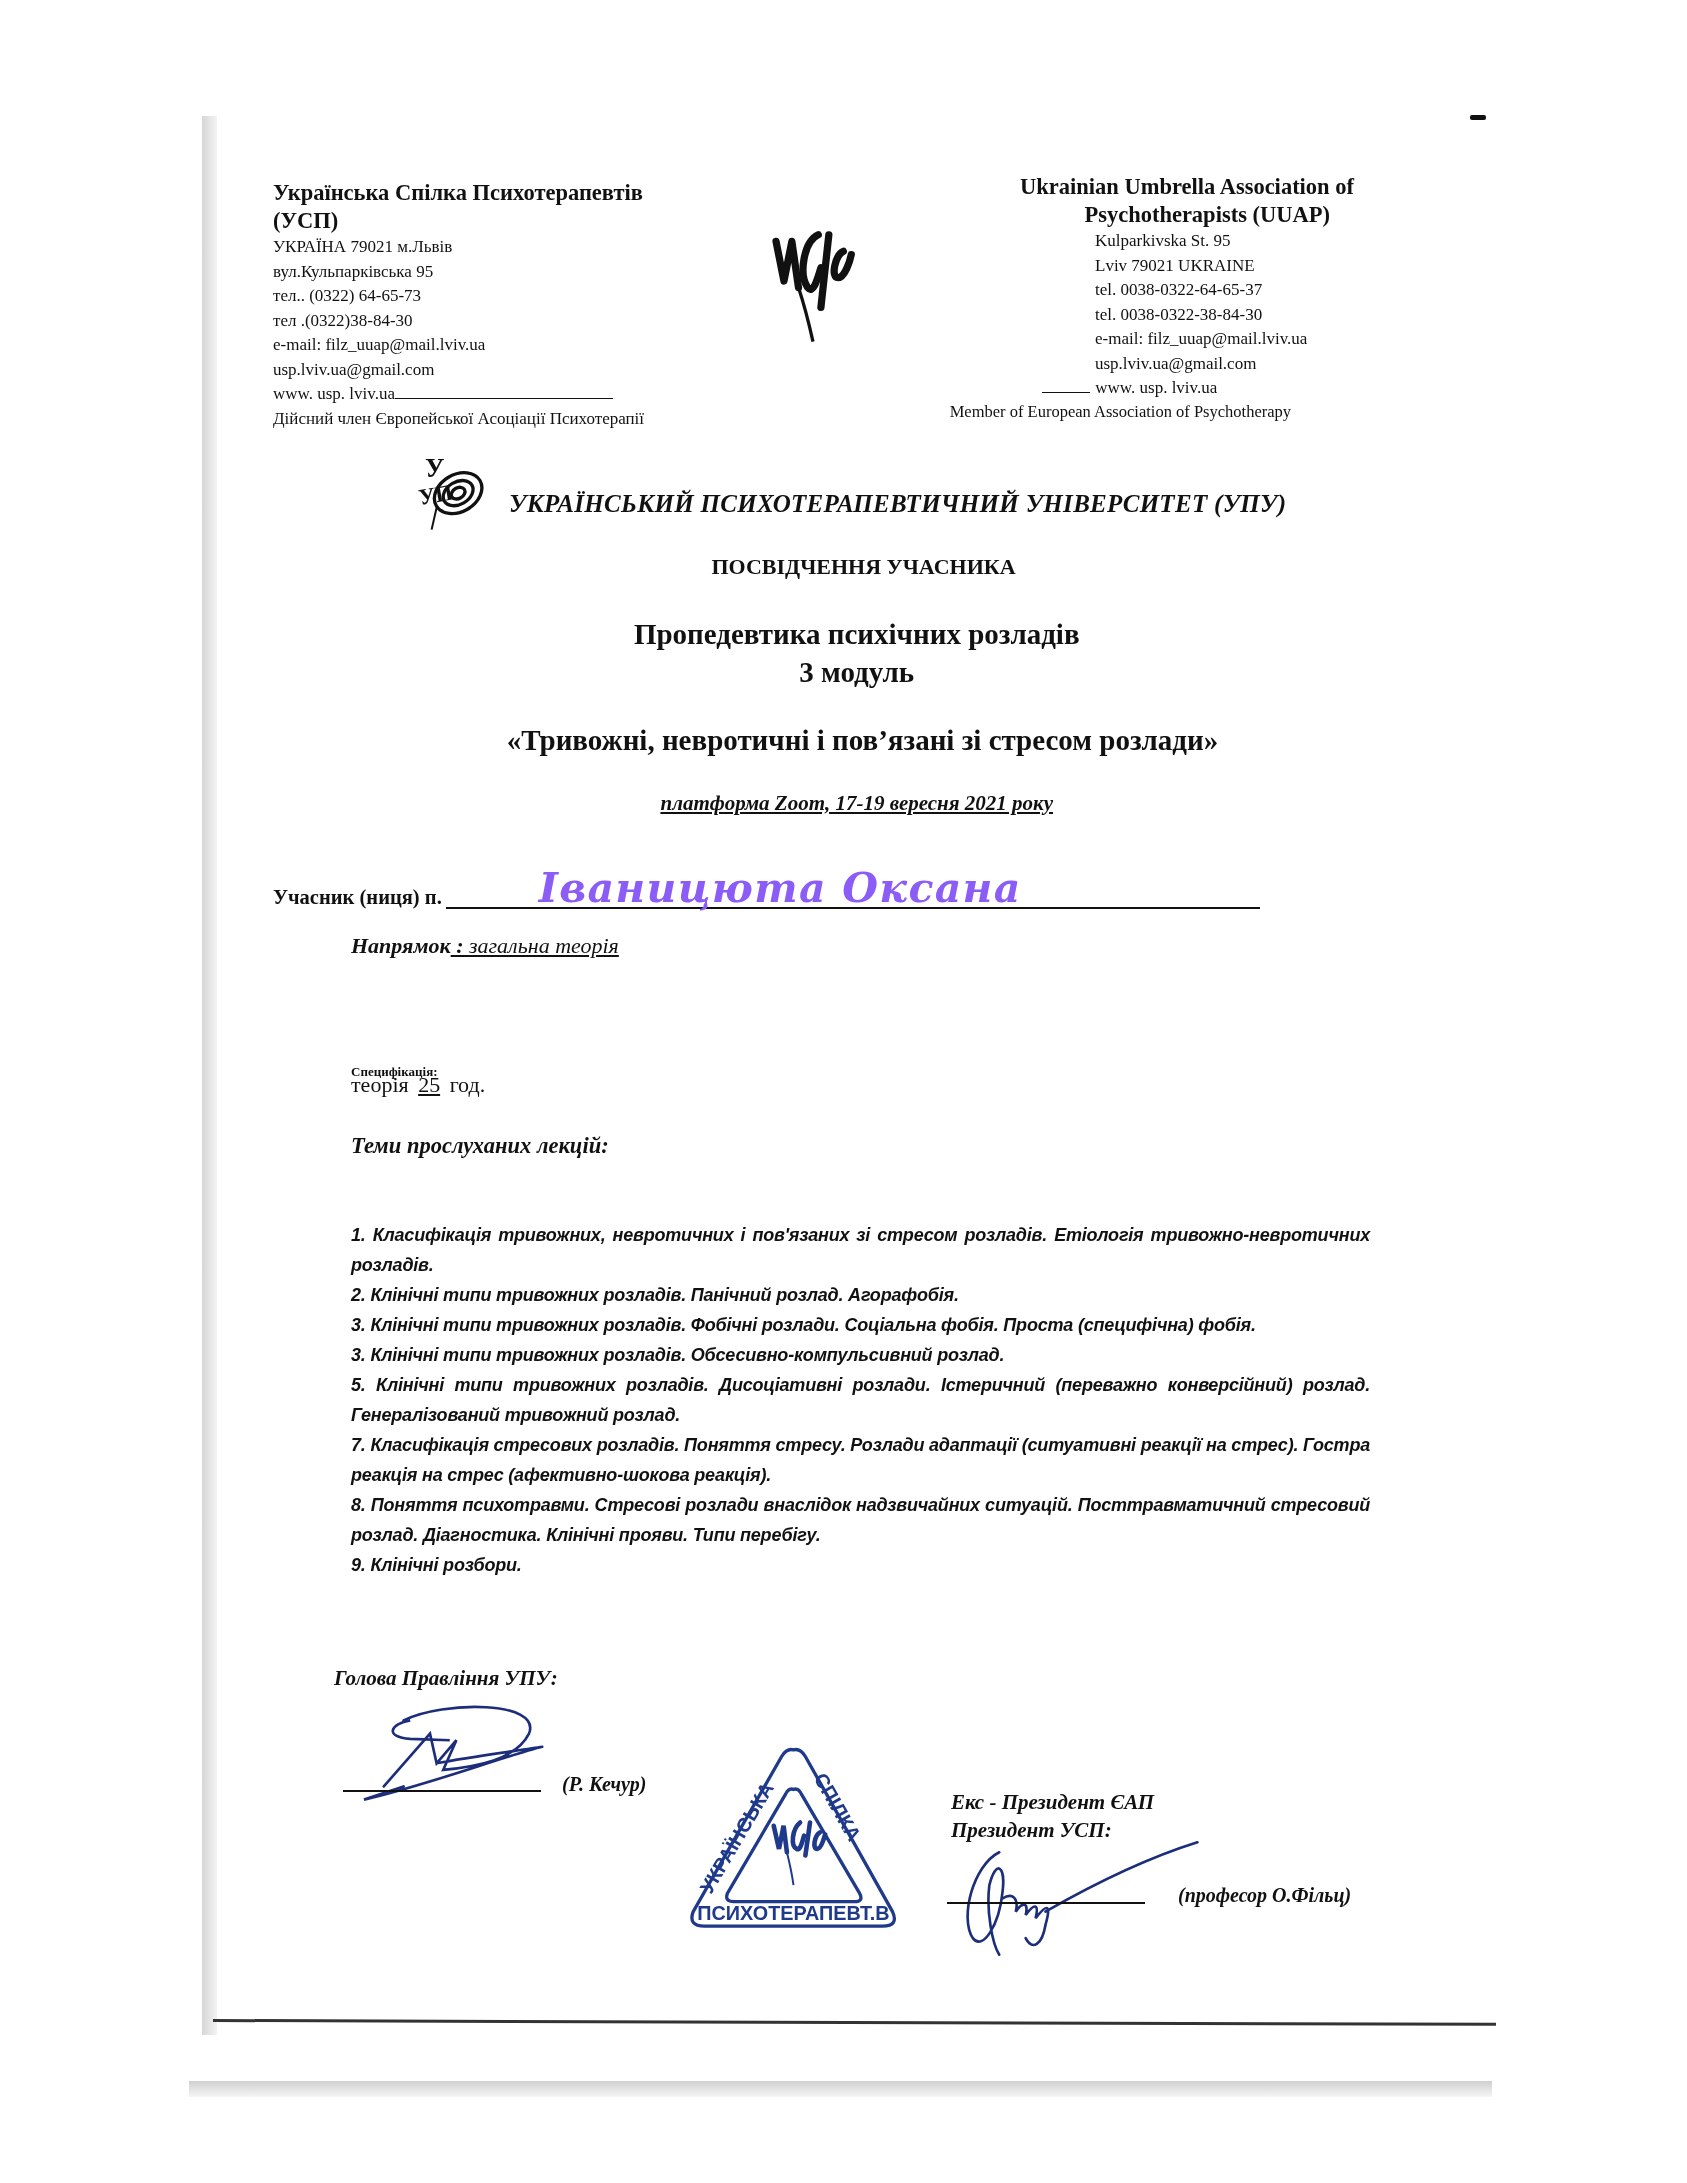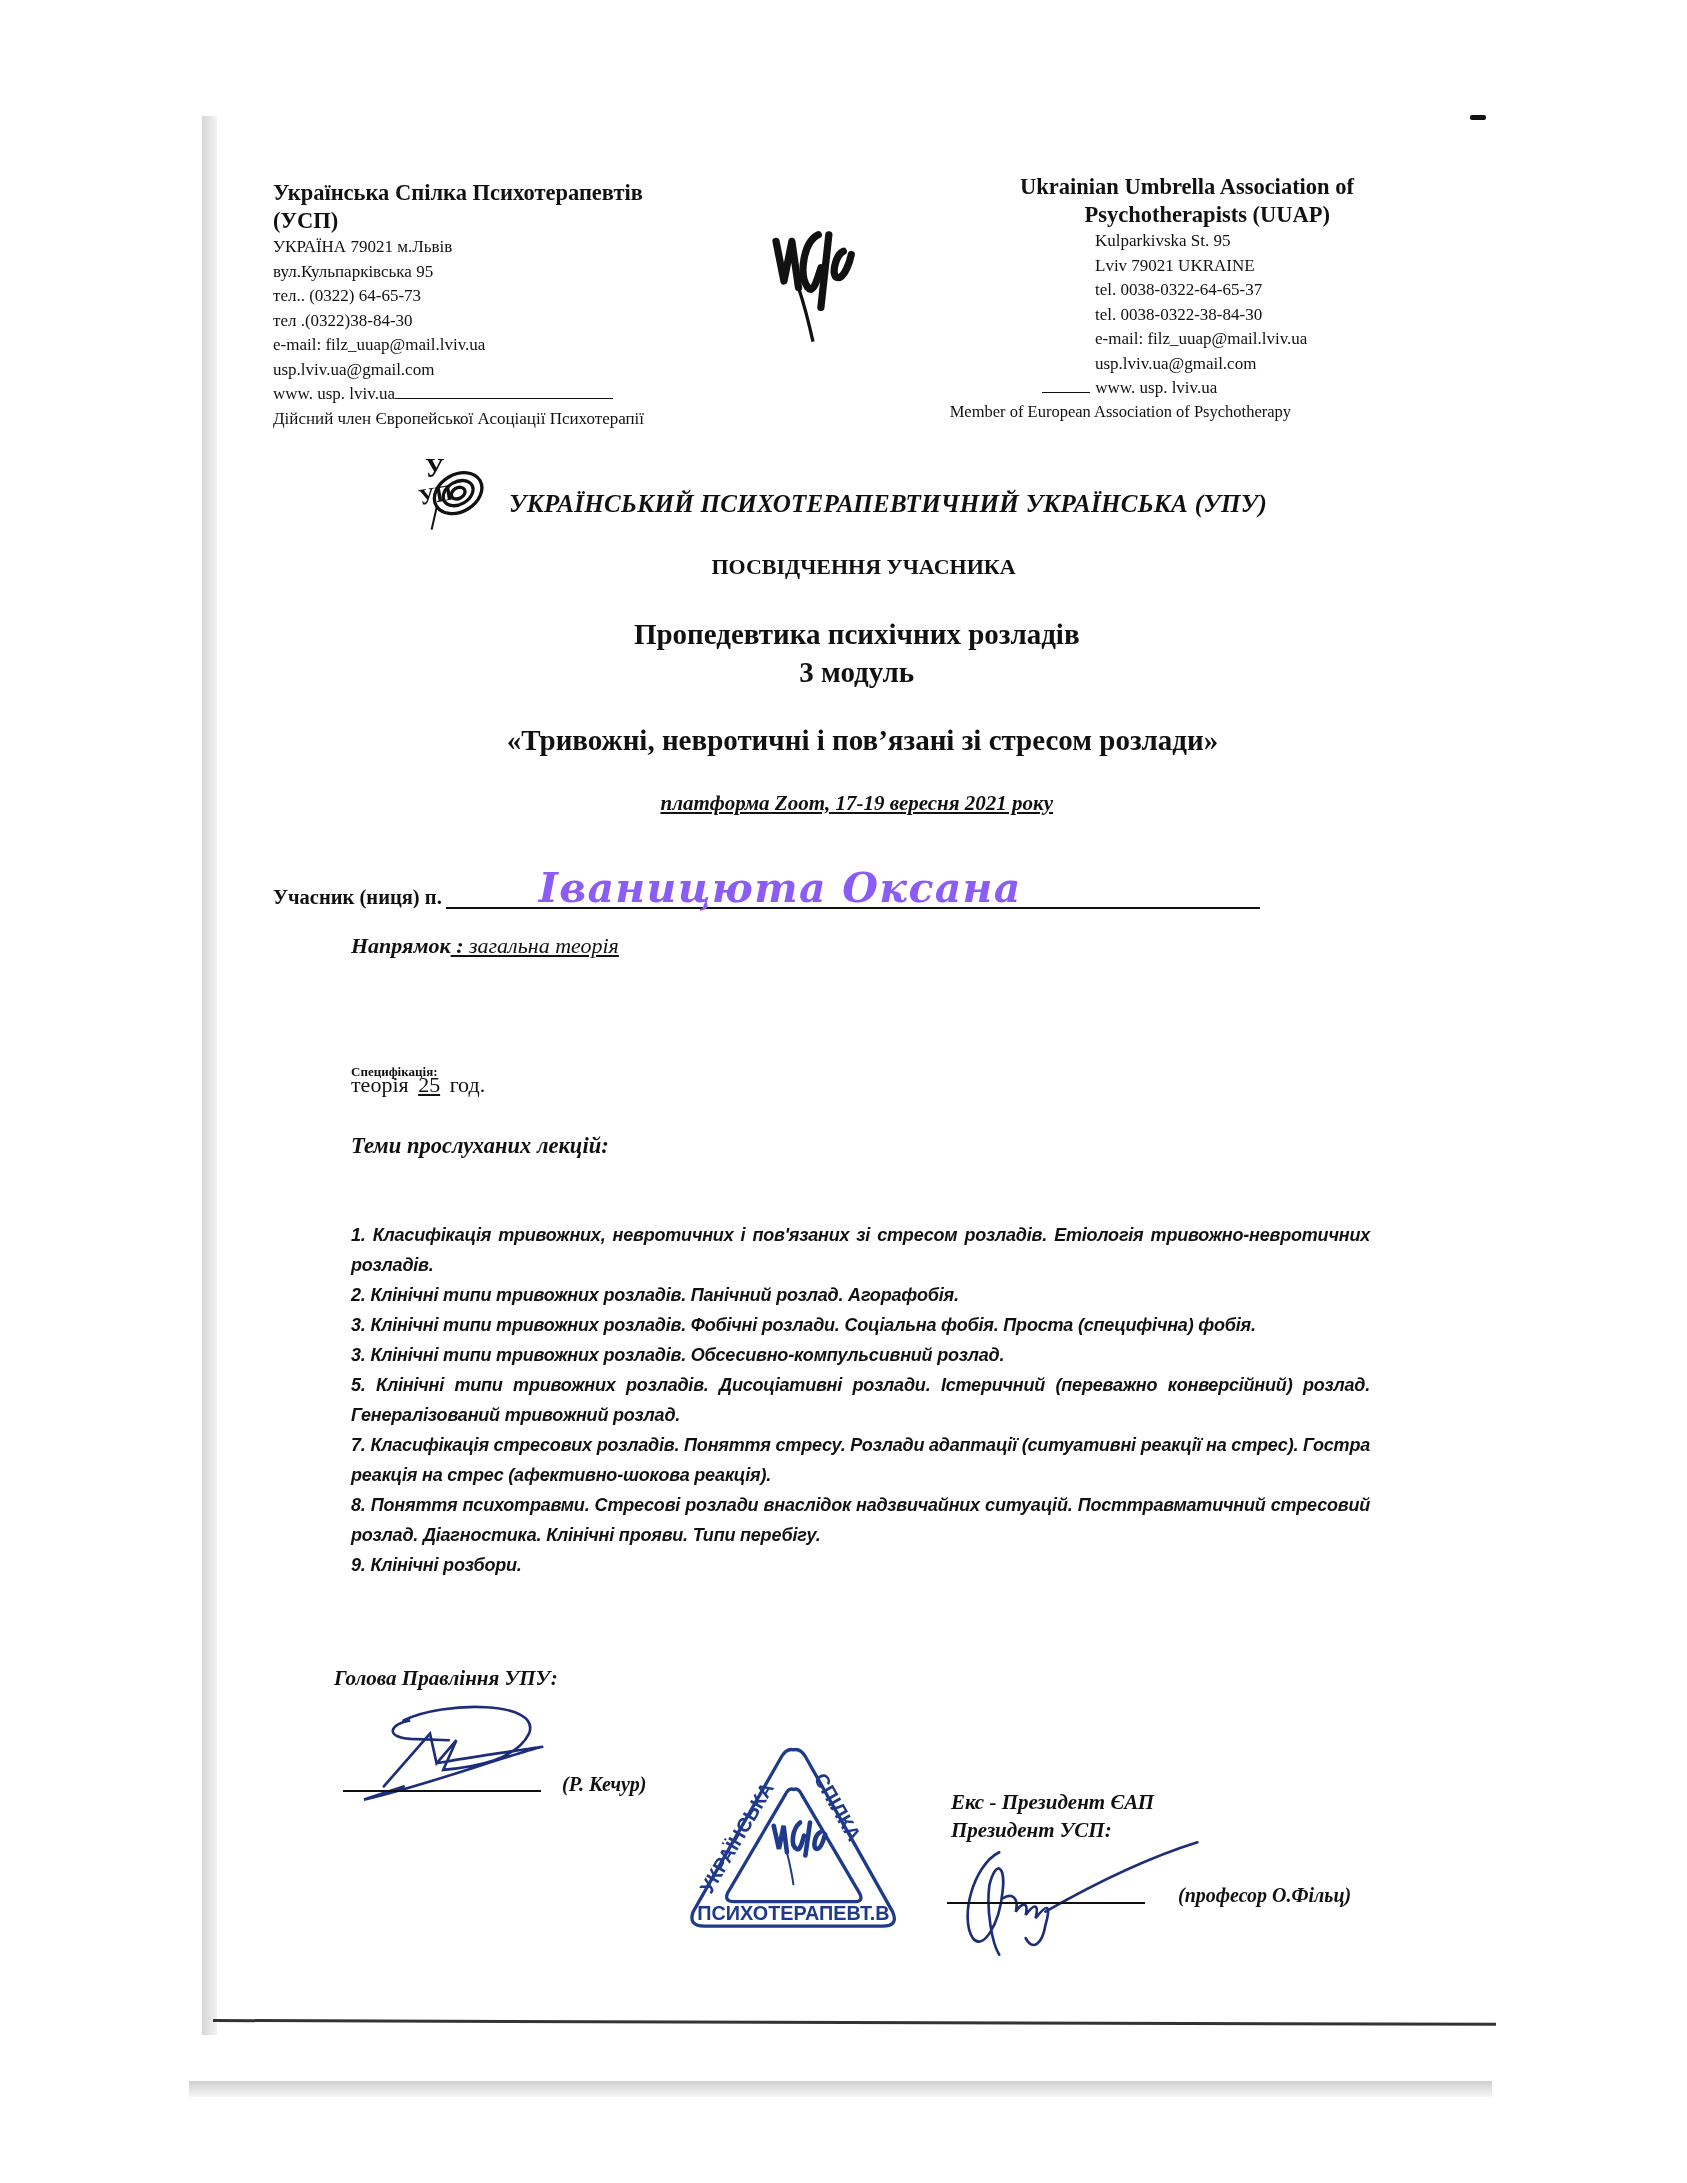--- a/index.html
+++ b/index.html
@@ -102,21 +102,21 @@
   <text x="12" y="55" font-family="Liberation Serif, serif" font-weight="bold" font-size="40" fill="#111">У</text>
   <text x="2" y="95" font-family="Liberation Serif, serif" font-weight="bold" font-size="34" fill="#111" transform="rotate(-10 20 80)">УП</text>
   <g fill="none" stroke="#111" stroke-width="5">
     <ellipse cx="62" cy="80" rx="38" ry="28" transform="rotate(-30 62 80)"></ellipse>
     <ellipse cx="62" cy="80" rx="24" ry="17" transform="rotate(-30 62 80)"></ellipse>
     <ellipse cx="62" cy="80" rx="11" ry="8" transform="rotate(-30 62 80)"></ellipse>
   </g>
   <path d="M30 100 L22 135" stroke="#111" stroke-width="3"></path>
 </svg>
 
-<div class="univ-title">УКРАЇНСЬКИЙ ПСИХОТЕРАПЕВТИЧНИЙ УКРАЇНСЬКА (УПУ)</div>
+<div class="univ-title">УКРАЇНСЬКИЙ ПСИХОТЕРАПЕВТИЧНИЙ УНІВЕРСИТЕТ (УПУ)</div>
 <div class="cert-title">ПОСВІДЧЕННЯ УЧАСНИКА</div>
 
 <div class="course">
   <div>Пропедевтика психічних розладів</div>
   <div>3 модуль</div>
 </div>
 <div class="topic">«Тривожні, невротичні і пов’язані зі стресом розлади»</div>
 <div class="platform">платформа Zoom, 17-19 вересня 2021 року</div>
 
 <div class="participant">

